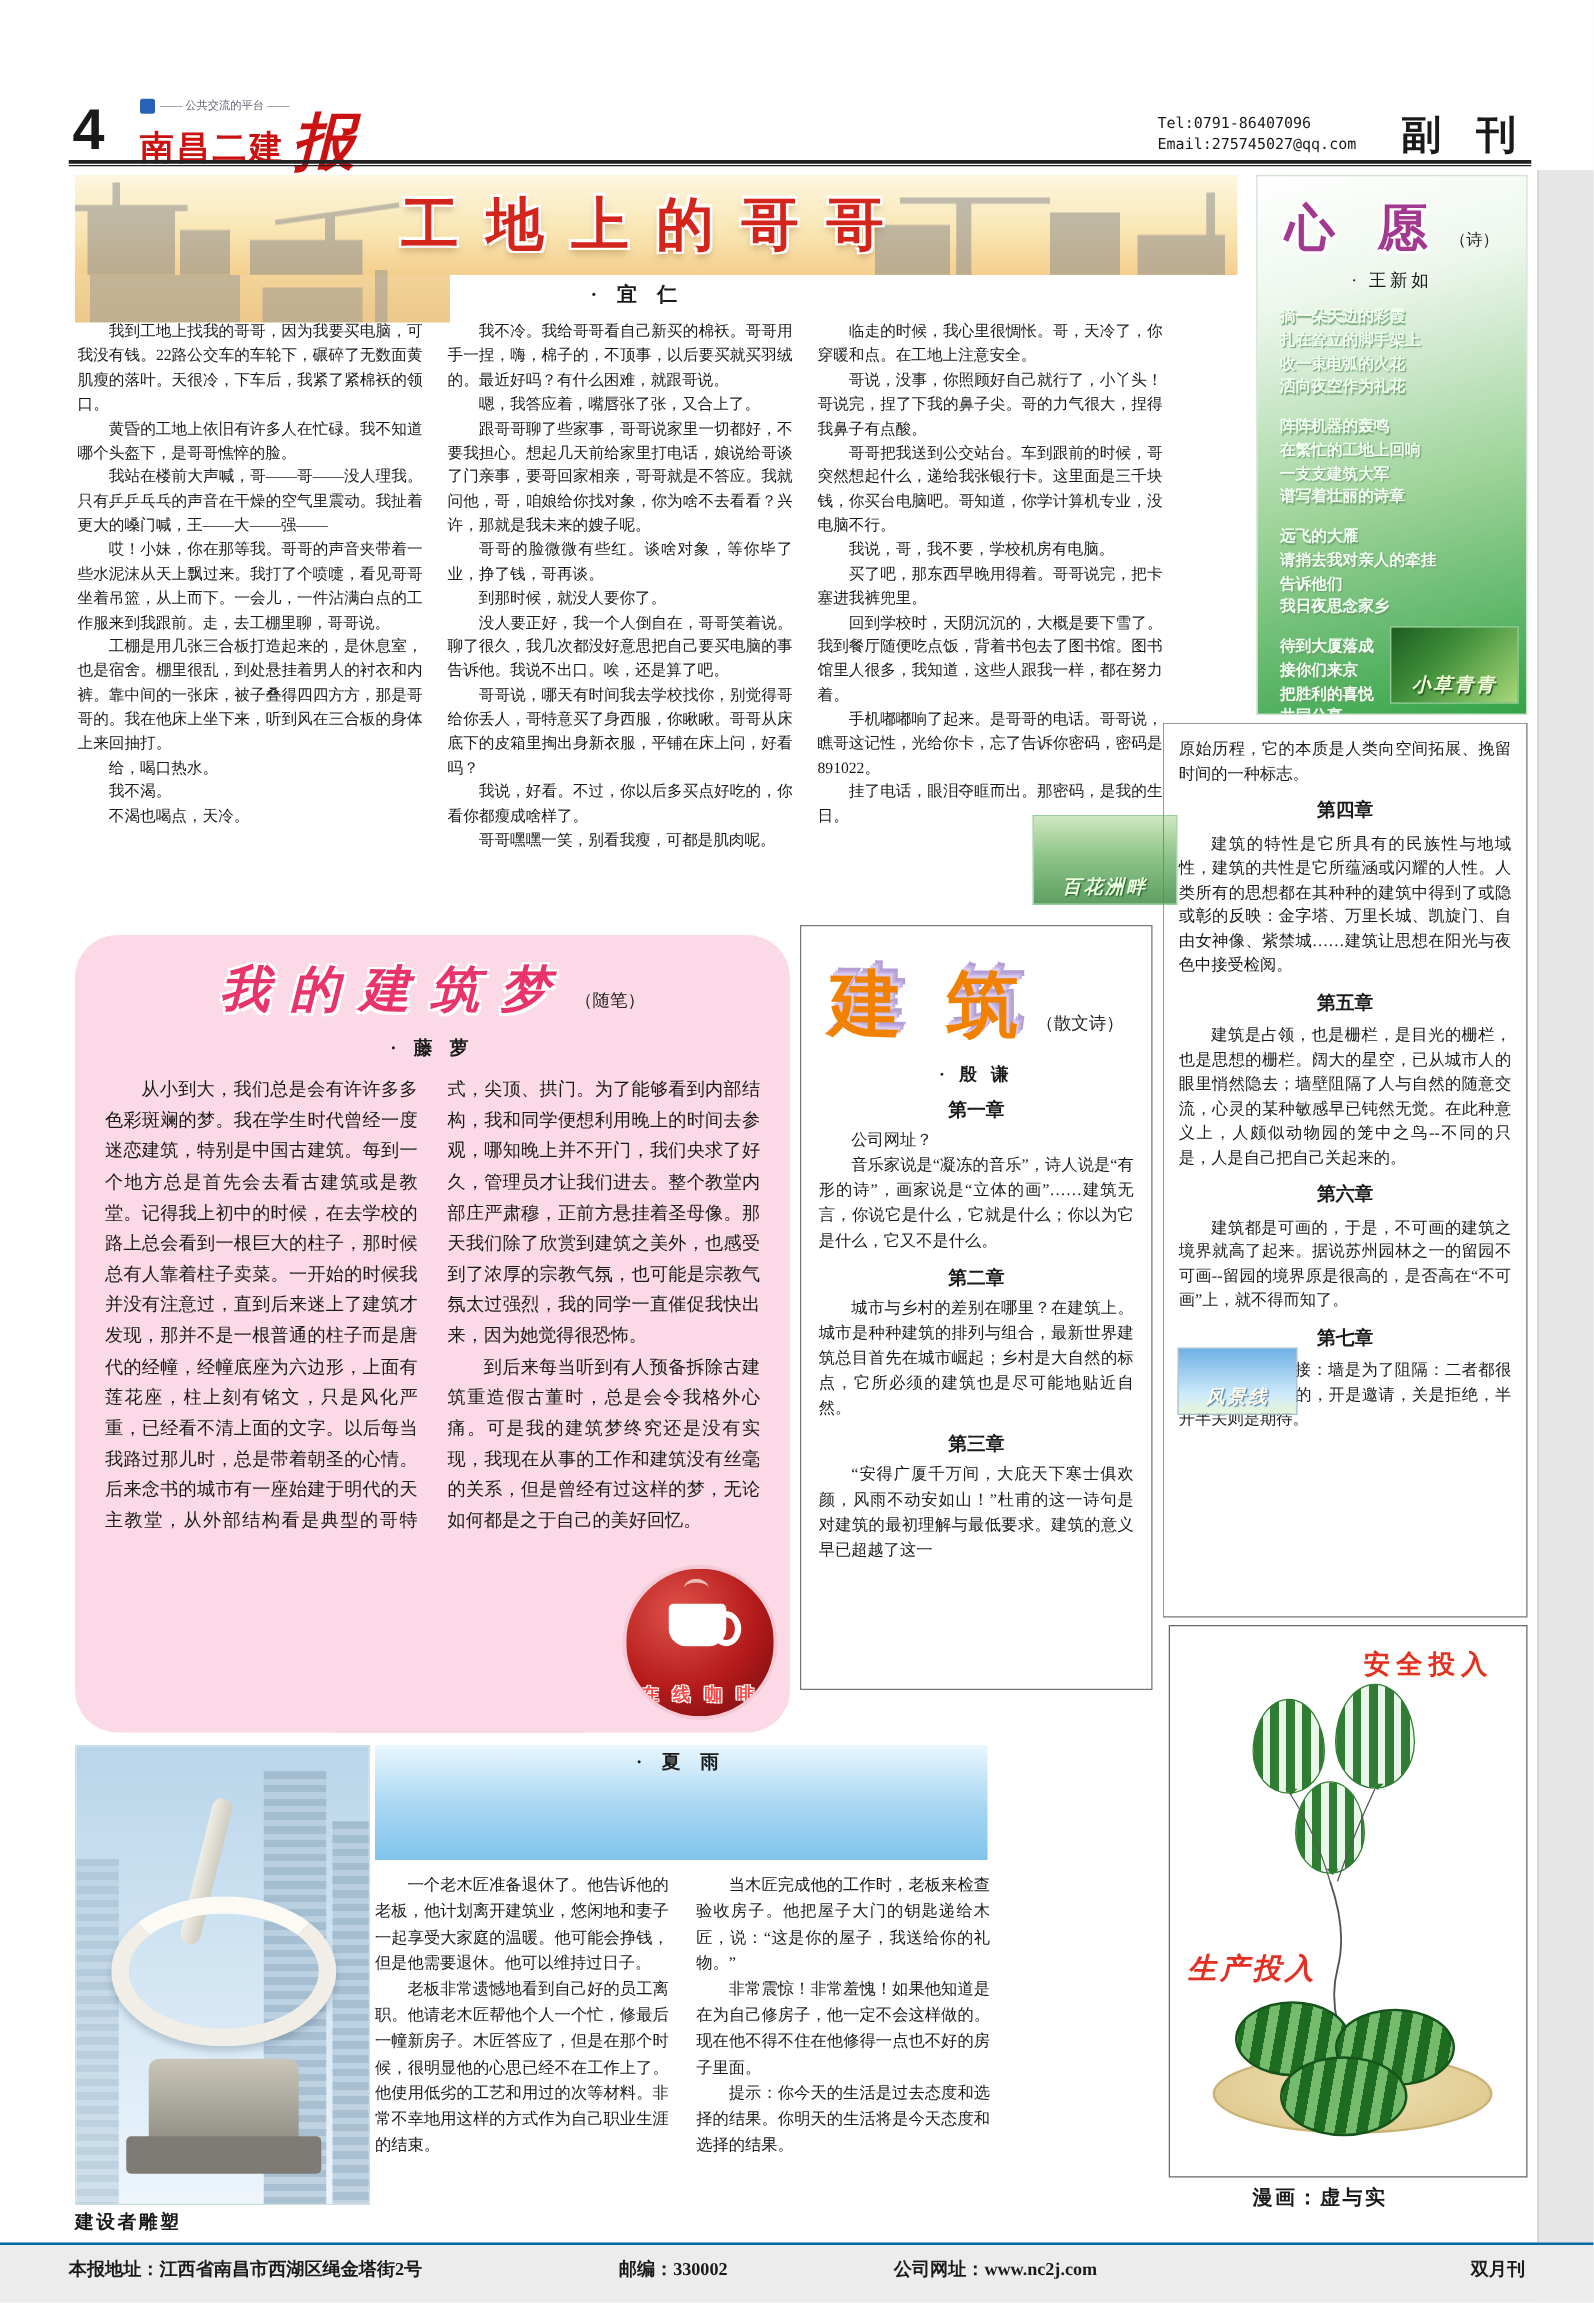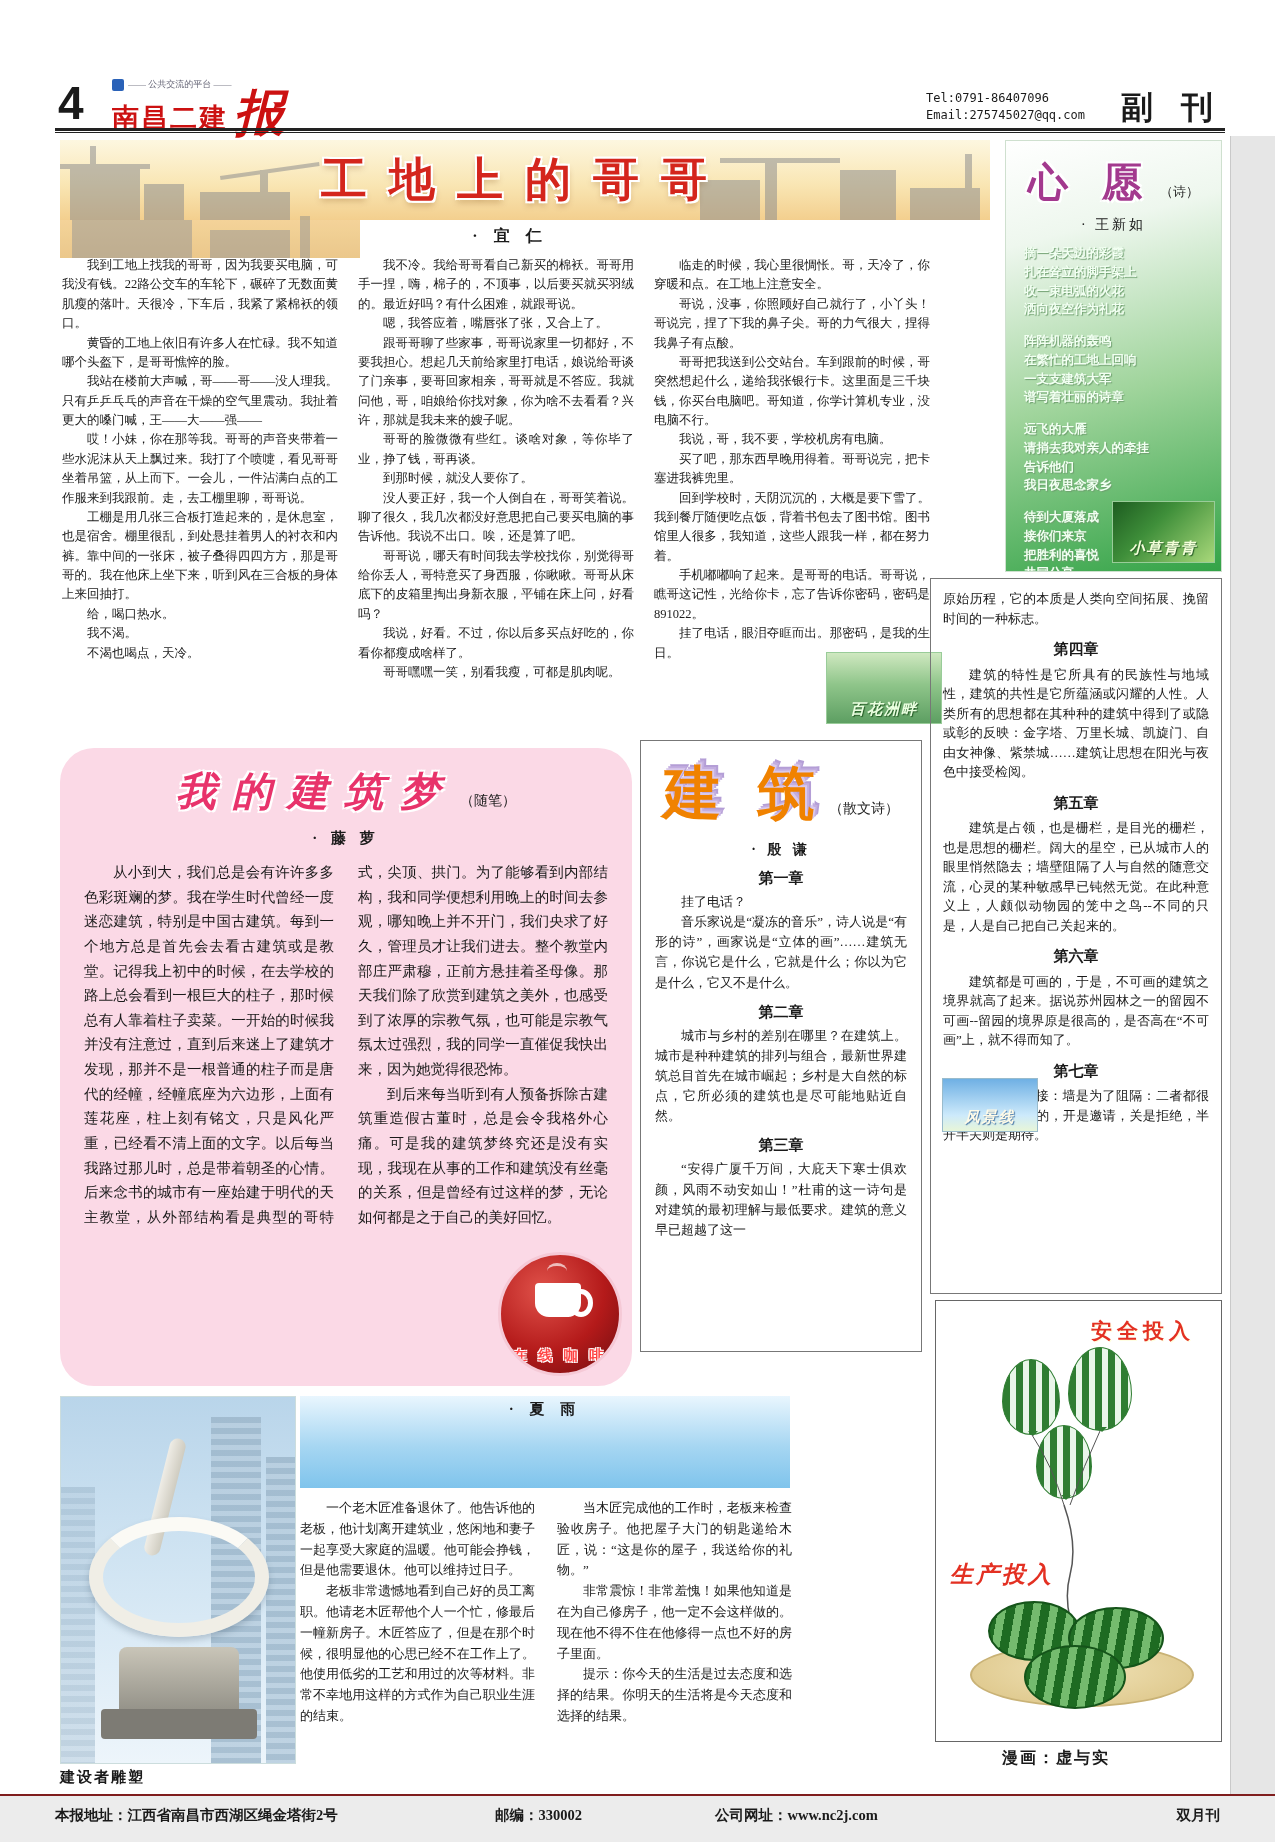--- a/index.html
+++ b/index.html
@@ -49,21 +49,21 @@
 
   
   #rightbox { left:930px; top:578px; width:292px; height:716px; border:1px solid #777; padding:10px 12px; font-size:13px; line-height:1.5; text-align:justify; overflow:hidden; }
   .chap-head { text-align:center; font-weight:bold; font-size:15px; margin:10px 0 4px; font-family:"Liberation Sans",sans-serif; }
   .chap-text { text-indent:2em; }
   #img-fengjing { left:942px; top:1078px; width:96px; height:54px; background:linear-gradient(180deg,#7db9e8 0%,#bfe0f5 55%,#8f d0 0%, #cdeafb 100%); background:linear-gradient(180deg,#6fb0e4 0%,#cdeafb 70%,#e8f6d8 100%); border-color:#9bc; }
   #img-fengjing span { color:#fffbe8; text-shadow:1px 1px 1px #4a79a8; }
 
   
   #jz-box { left:640px; top:740px; width:282px; height:612px; border:1px solid #777; padding:8px 14px; overflow:hidden; }
-  #jz-title-row { text-align:center; margin-top:6px; }
+  #jz-title-row { text-align:center; margin-top:16px; }
   #jz-title { font-size:58px; font-weight:bold; letter-spacing:10px; color:#f08200; font-family:"Liberation Sans",sans-serif;
     text-shadow:2px -2px 0 #d9c9ec,4px -4px 0 #c3aee0,6px -6px 0 #b49ed6; }
   #jz-genre { font-size:14px; color:#222; }
   #jz-author { text-align:center; font-size:14px; font-weight:bold; letter-spacing:4px; margin:8px 0 2px; }
   #jz-box .chap-paras { font-size:13px; line-height:1.55; text-align:justify; }
 
   
   #essay-box { left:60px; top:748px; width:572px; height:638px; background:#fbd9e6; border-radius:34px; overflow:hidden; }
   #essay-title-row { text-align:center; margin-top:16px; }
   #essay-title { font-size:40px; font-weight:bold; font-style:italic; color:#e8336b; letter-spacing:16px;
@@ -101,21 +101,21 @@
     text-shadow:-1px -1px 0 #fff,1px 1px 0 #ffd; }
   .balloon { position:absolute; border-radius:50% 50% 50% 50% / 56% 56% 44% 44%; background:repeating-linear-gradient(90deg,#2f7d32 0 7px,#e9f6e9 7px 13px); border:1px solid #2f7d32; }
   .balloon:after { content:""; position:absolute; left:45%; bottom:-7px; border:5px solid transparent; border-top-color:#2f7d32; }
   #ct-bottom-label { position:absolute; left:14px; top:258px; font-size:23px; font-weight:bold; font-style:italic; color:#e33022; letter-spacing:3px; }
   #mat { position:absolute; left:34px; top:342px; width:224px; height:64px; background:radial-gradient(ellipse at 50% 40%,#f0e2b6 0%,#dfc98e 80%); border:2px solid #c9b276; border-radius:50%; }
   .melon { position:absolute; border-radius:50%; background:repeating-linear-gradient(100deg,#1e6b22 0 9px,#74bb6e 9px 17px); border:2px solid #15541a; }
   #cartoon-caption { left:1002px; top:1748px; font-size:16px; font-weight:bold; letter-spacing:2px; }
 
   
   #right-band { left:1230px; top:136px; width:45px; height:1706px; background:#e6e6e6; border-left:1px solid #c9c9c9; }
-  #footer { left:0; top:1794px; width:1275px; height:48px; background:#ececec; border-top:2px solid #7f1d1d; }
+  #footer { left:0; top:1794px; width:1275px; height:48px; background:#ececec; border-top:2px solid #0369a1; }
   #footer-inner { position:absolute; left:55px; right:55px; top:10px; display:flex; font-size:14.5px; font-weight:bold; }
   #footer-inner .f-addr { width:440px; }
   #footer-inner .f-post { width:220px; }
   #footer-inner .f-web { flex:1; }
   #footer-inner .f-freq { width:90px; text-align:right; }
 </style>
 </head>
 <body>
 
 <div id="page">
@@ -253,21 +253,21 @@
   </div>
 
   <div class="abs" id="jz-box">
     <div id="jz-title-row">
       <span id="jz-title">建 筑</span>
       <span id="jz-genre">（散文诗）</span>
     </div>
     <div id="jz-author">· 殷  谦</div>
     <div class="chap-head">第一章</div>
     <div class="chap-paras plist">
-        <p>挂了电话？</p>
+        <p>公司网址？</p>
         <p>音乐家说是“凝冻的音乐”，诗人说是“有形的诗”，画家说是“立体的画”……建筑无言，你说它是什么，它就是什么；你以为它是什么，它又不是什么。</p>
       </div>
     <div class="chap-head">第二章</div>
     <div class="chap-paras plist">
         <p>城市与乡村的差别在哪里？在建筑上。城市是种种建筑的排列与组合，最新世界建筑总目首先在城市崛起；乡村是大自然的标点，它所必须的建筑也是尽可能地贴近自然。</p>
       </div>
     <div class="chap-head">第三章</div>
     <div class="chap-paras plist">
         <p>“安得广厦千万间，大庇天下寒士俱欢颜，风雨不动安如山！”杜甫的这一诗句是对建筑的最初理解与最低要求。建筑的意义早已超越了这一</p>
       </div>

